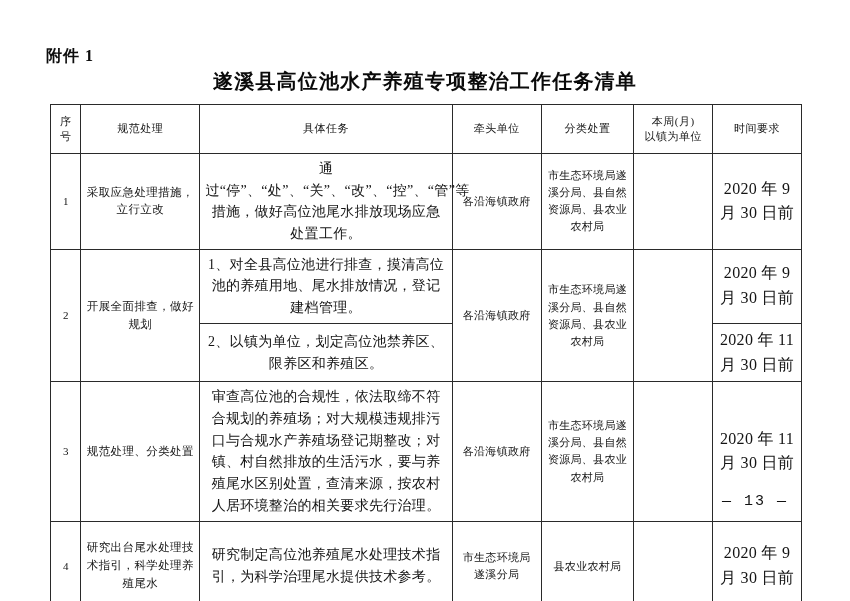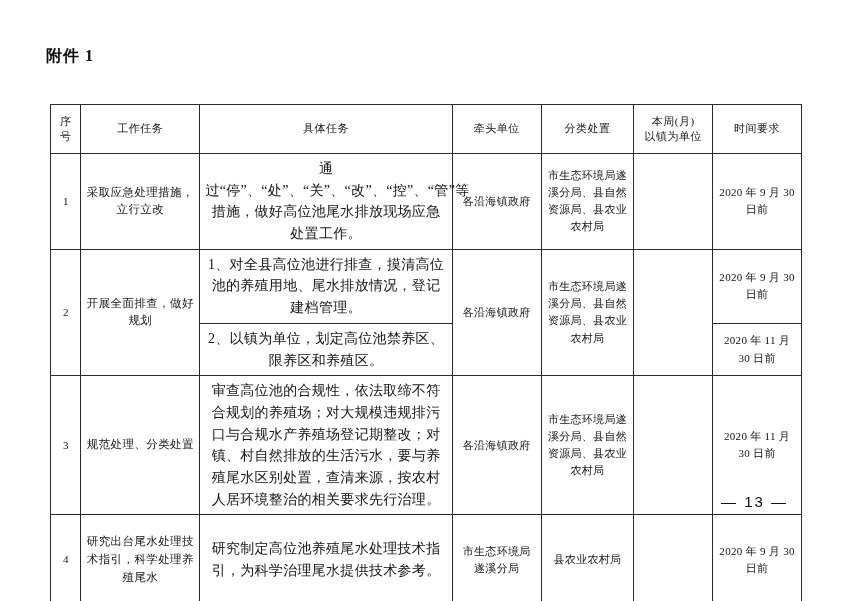--- a/index.html
+++ b/index.html
@@ -89,62 +89,63 @@
     letter-spacing: 0.3px;
     padding: 8px 10px;
     text-indent: 0;
   }
   td.cell-unit {
     font-size: 11px;
     line-height: 1.8;
     letter-spacing: 0.3px;
   }
   td.cell-time {
-    font-size: 11px;
+    font-size: 16px;
     line-height: 1.8;
     letter-spacing: 0.3px;
   }
   .hdr-stack {
     display: block;
     line-height: 1.35;
   }
   .page-number {
     position: absolute;
     right: 62px;
     bottom: 28px;
     font-size: 15px;
     letter-spacing: 2px;
     color: #111111;
-    font-family: Liberation Sans, sans-serif;
+    font-family: Liberation Mono, monospace;
   }
 </style>
 </head>
 <body>
 
 <div class="page">
 
   <div class="attachment-label">附件 1</div>
 
+  <div class="doc-title">遂溪县高位池水产养殖专项整治工作任务清单</div>
 
   <table class="task-table">
     <colgroup>
       <col class="col-no">
       <col class="col-task">
       <col class="col-detail">
       <col class="col-lead">
       <col class="col-assist">
       <col class="col-progress">
       <col class="col-time">
     </colgroup>
     <thead>
       <tr>
         <td>
           <span class="hdr-stack">序号</span>
         </td>
-        <td>工作任务</td>
+        <td>规范处理</td>
         <td>具体任务</td>
         <td>牵头单位</td>
         <td>分类处置</td>
         <td>
           <span class="hdr-stack">本周(月)</span>
           <span class="hdr-stack">以镇为单位</span>
         </td>
         <td>时间要求</td>
       </tr>
     </thead>

